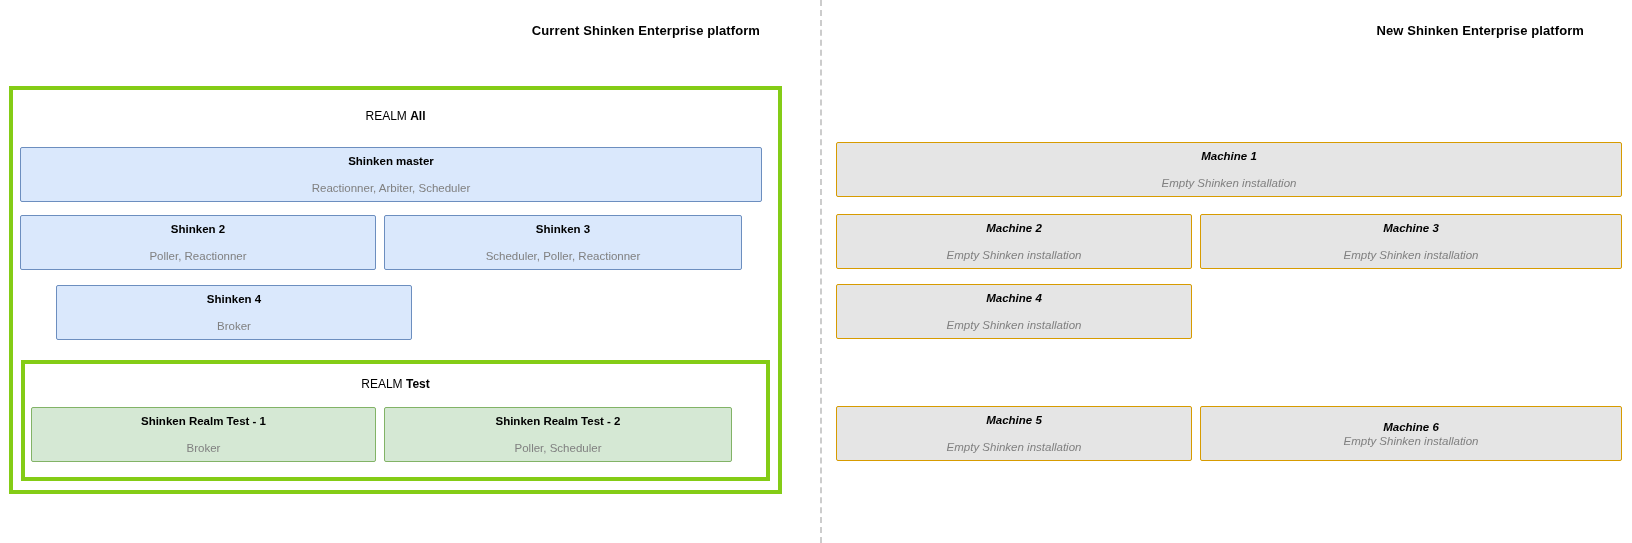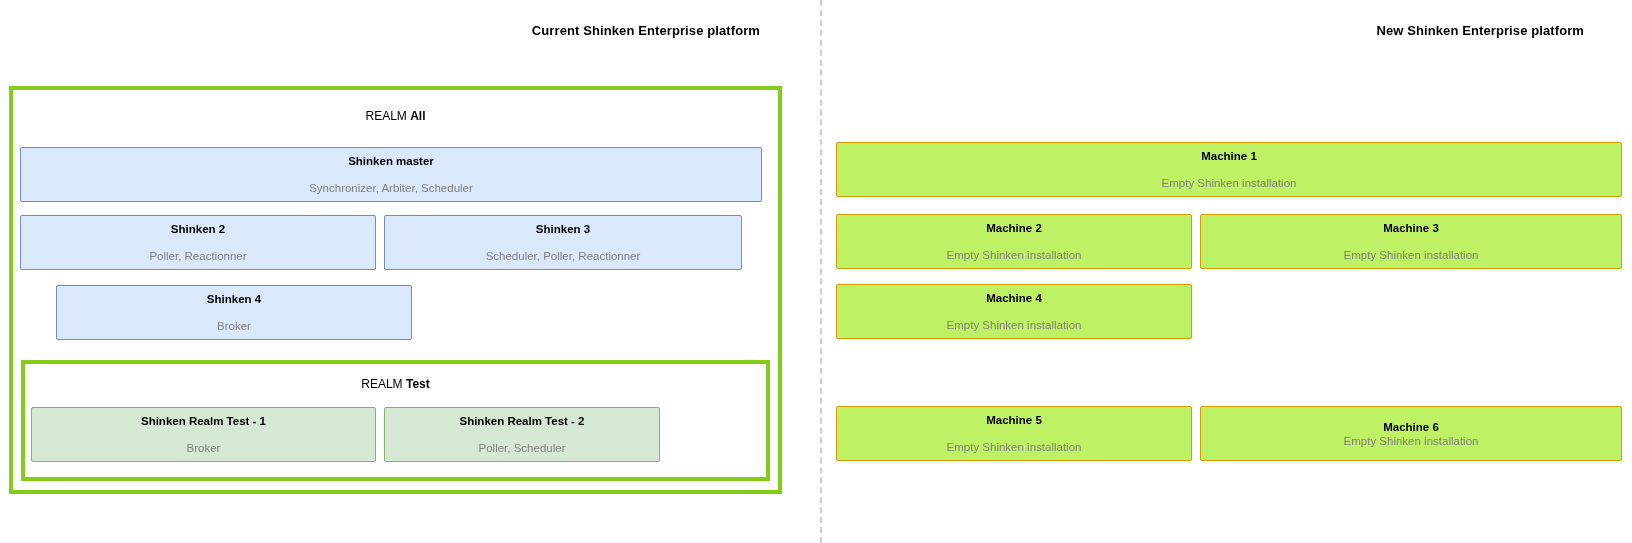--- a/index.html
+++ b/index.html
@@ -93,29 +93,29 @@
     font-size: 11.5px;
     font-weight: normal;
     color: #808080;
     line-height: 14px;
     margin-top: 13px;
   }
   .node.compact .node-sub { margin-top: 0px; }
 
   .node.blue   { background: #dae8fc; border-color: #6c8ebf; }
   .node.green  { background: #d5e8d4; border-color: #82b366; }
-  .node.orange { background: #bef264; border-color: #d79b00; }
+  .node.orange { background: #e5e5e5; border-color: #d79b00; font-style: italic; }
 
   
   #n-master { left: 20px;  top: 147px; width: 742px; height: 55px; }
   #n-2      { left: 20px;  top: 215px; width: 356px; height: 55px; }
   #n-3      { left: 384px; top: 215px; width: 358px; height: 55px; }
   #n-4      { left: 20px;  top: 285px; width: 356px; height: 55px; margin-left: 36px; }
   #n-rt1    { left: 31px;  top: 407px; width: 345px; height: 55px; }
-  #n-rt2    { left: 384px; top: 407px; width: 276px; height: 55px; }
+  #n-rt2    { left: 384px; top: 407px; width: 348px; height: 55px; }
 
   
   #m-1 { left: -6px;  top: 142px; width: 786px; height: 55px; }
   #m-2 { left: -6px;  top: 214px; width: 356px; height: 55px; }
   #m-3 { left: 358px; top: 214px; width: 422px; height: 55px; }
   #m-4 { left: -6px;  top: 284px; width: 356px; height: 55px; }
   #m-5 { left: -6px;  top: 406px; width: 356px; height: 55px; }
   #m-6 { left: 358px; top: 406px; width: 422px; height: 55px; }
 </style>
 </head>
@@ -126,21 +126,21 @@
   <div class="panel-title">Current Shinken Enterprise platform</div>
 
   <div class="realm" id="realm-all">
     <div class="realm-label">
       <span class="realm-word">REALM </span><span class="realm-name">All</span>
     </div>
   </div>
 
   <div class="node blue" id="n-master">
     <div class="node-title">Shinken master</div>
-    <div class="node-sub">Synchronizer, Arbiter, Scheduler</div>
+    <div class="node-sub">Reactionner, Arbiter, Scheduler</div>
   </div>
 
   <div class="node blue" id="n-2">
     <div class="node-title">Shinken 2</div>
     <div class="node-sub">Poller, Reactionner</div>
   </div>
 
   <div class="node blue" id="n-3">
     <div class="node-title">Shinken 3</div>
     <div class="node-sub">Scheduler, Poller, Reactionner</div>

